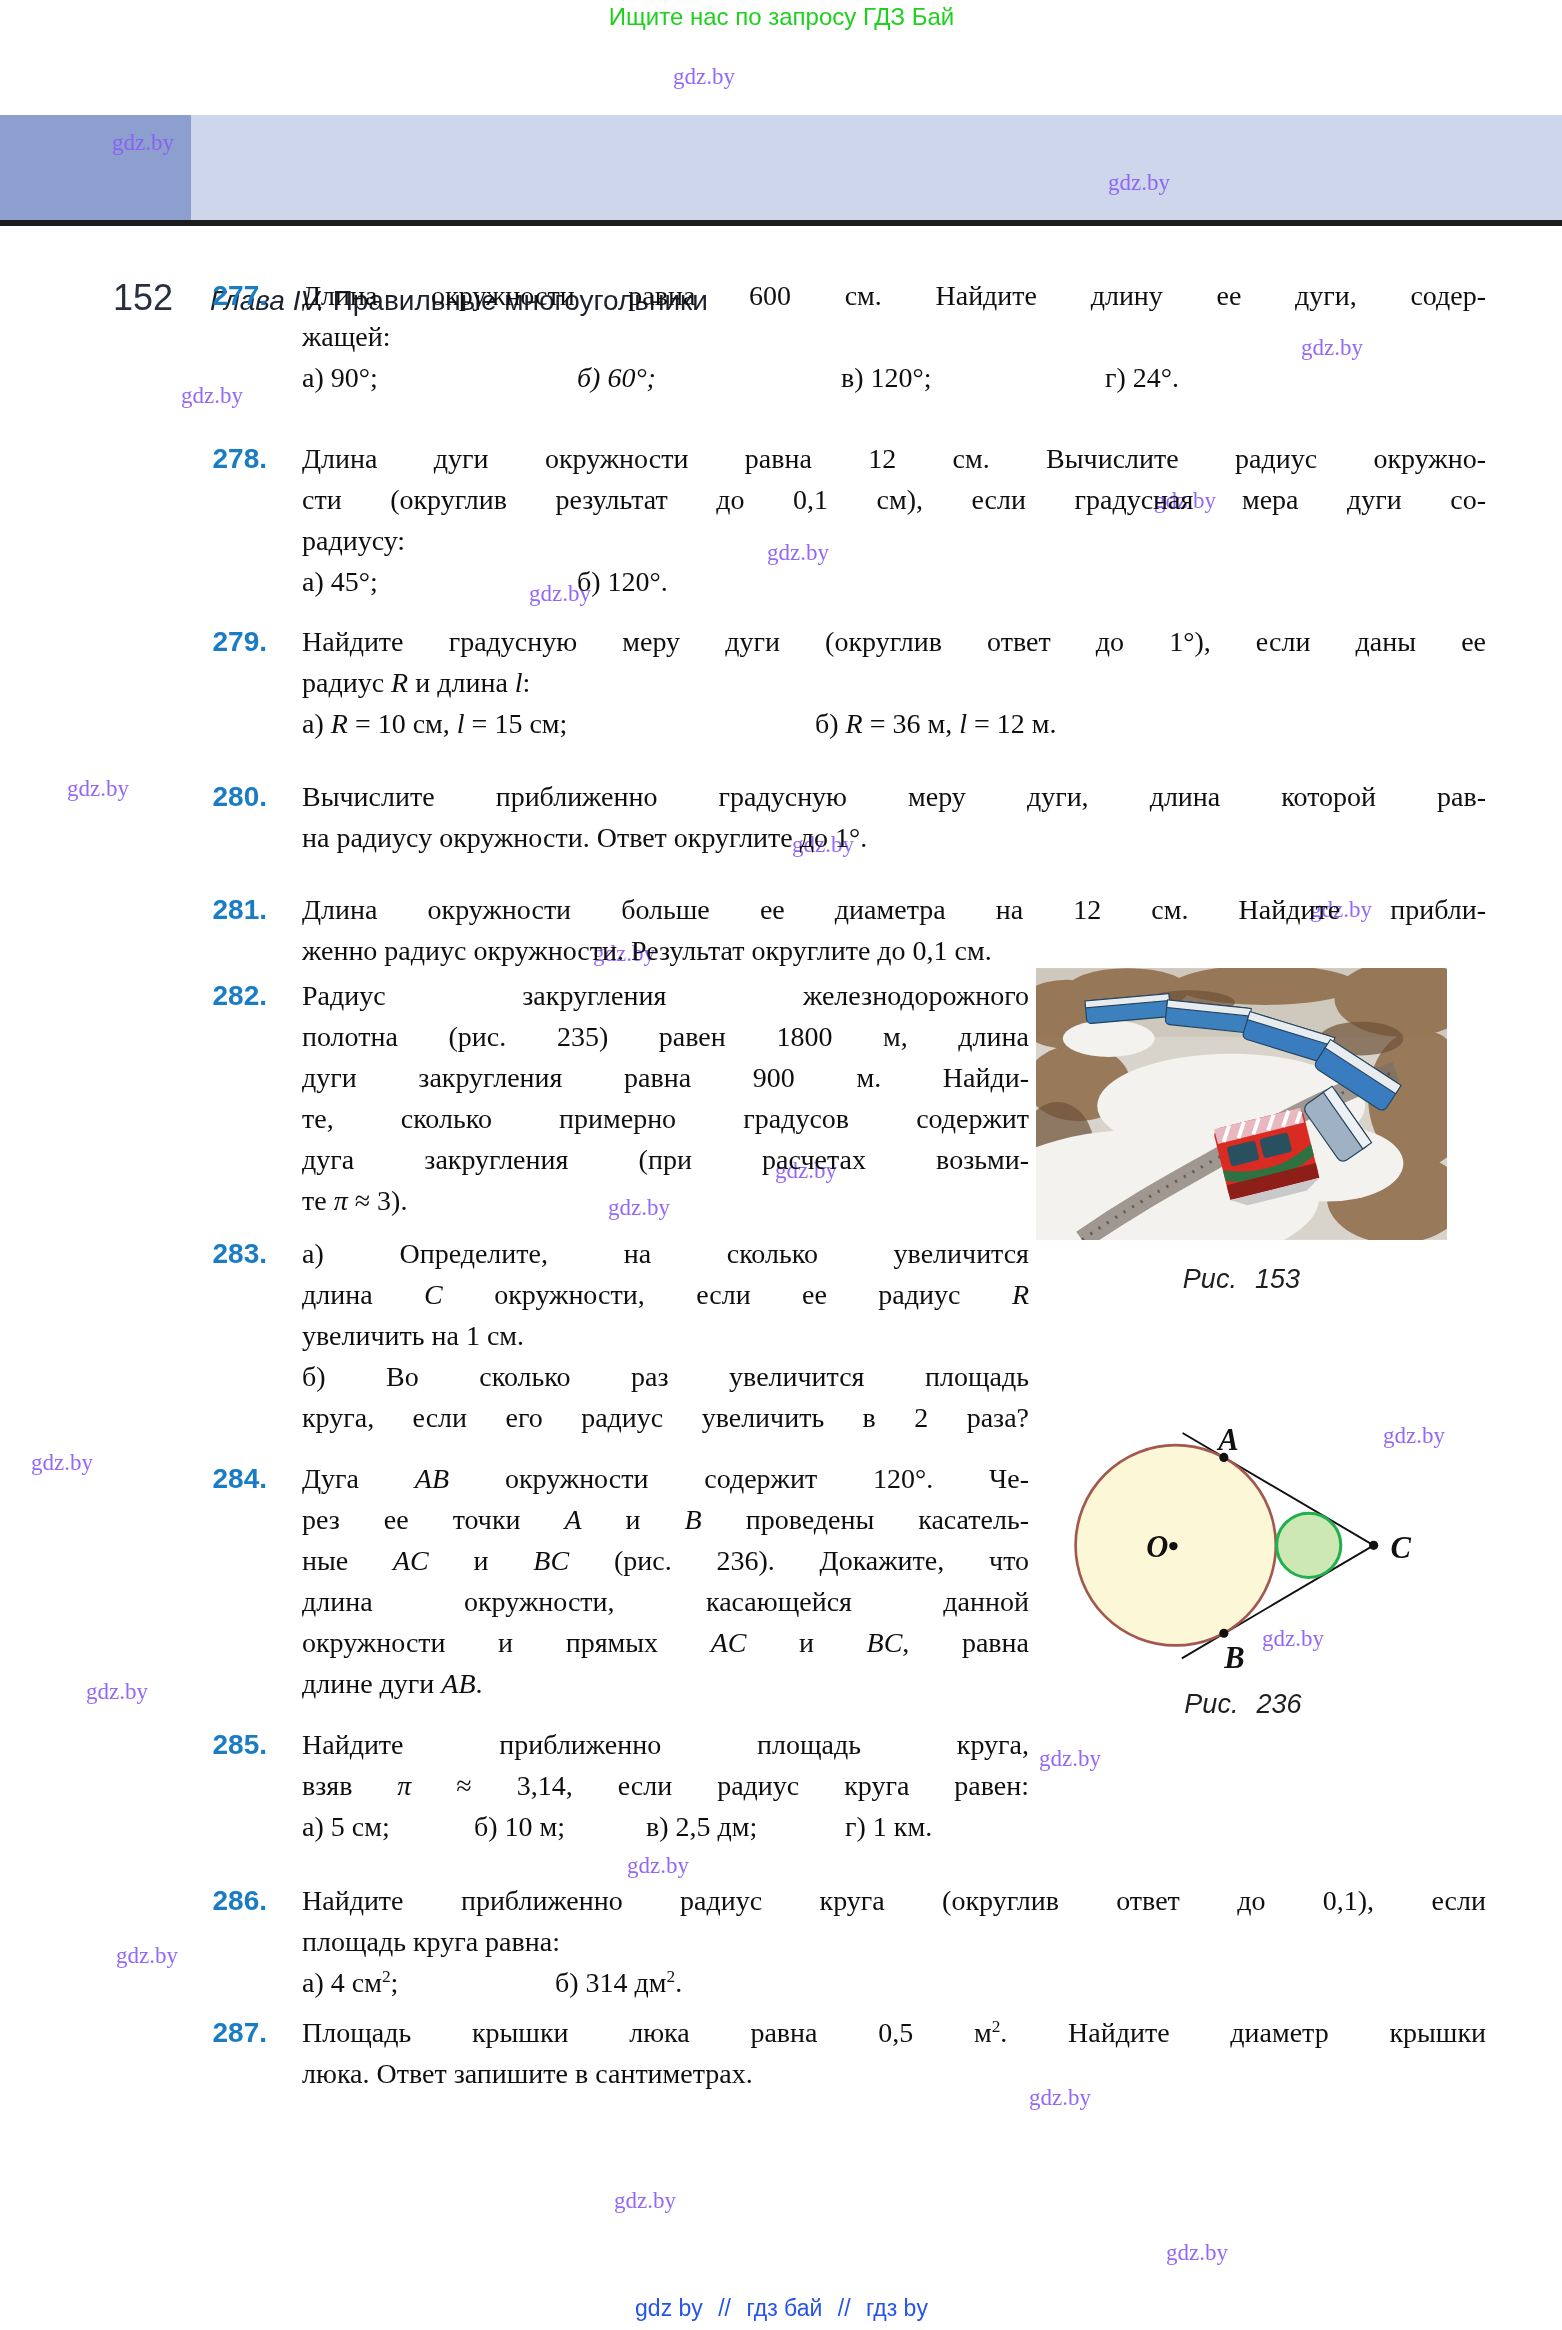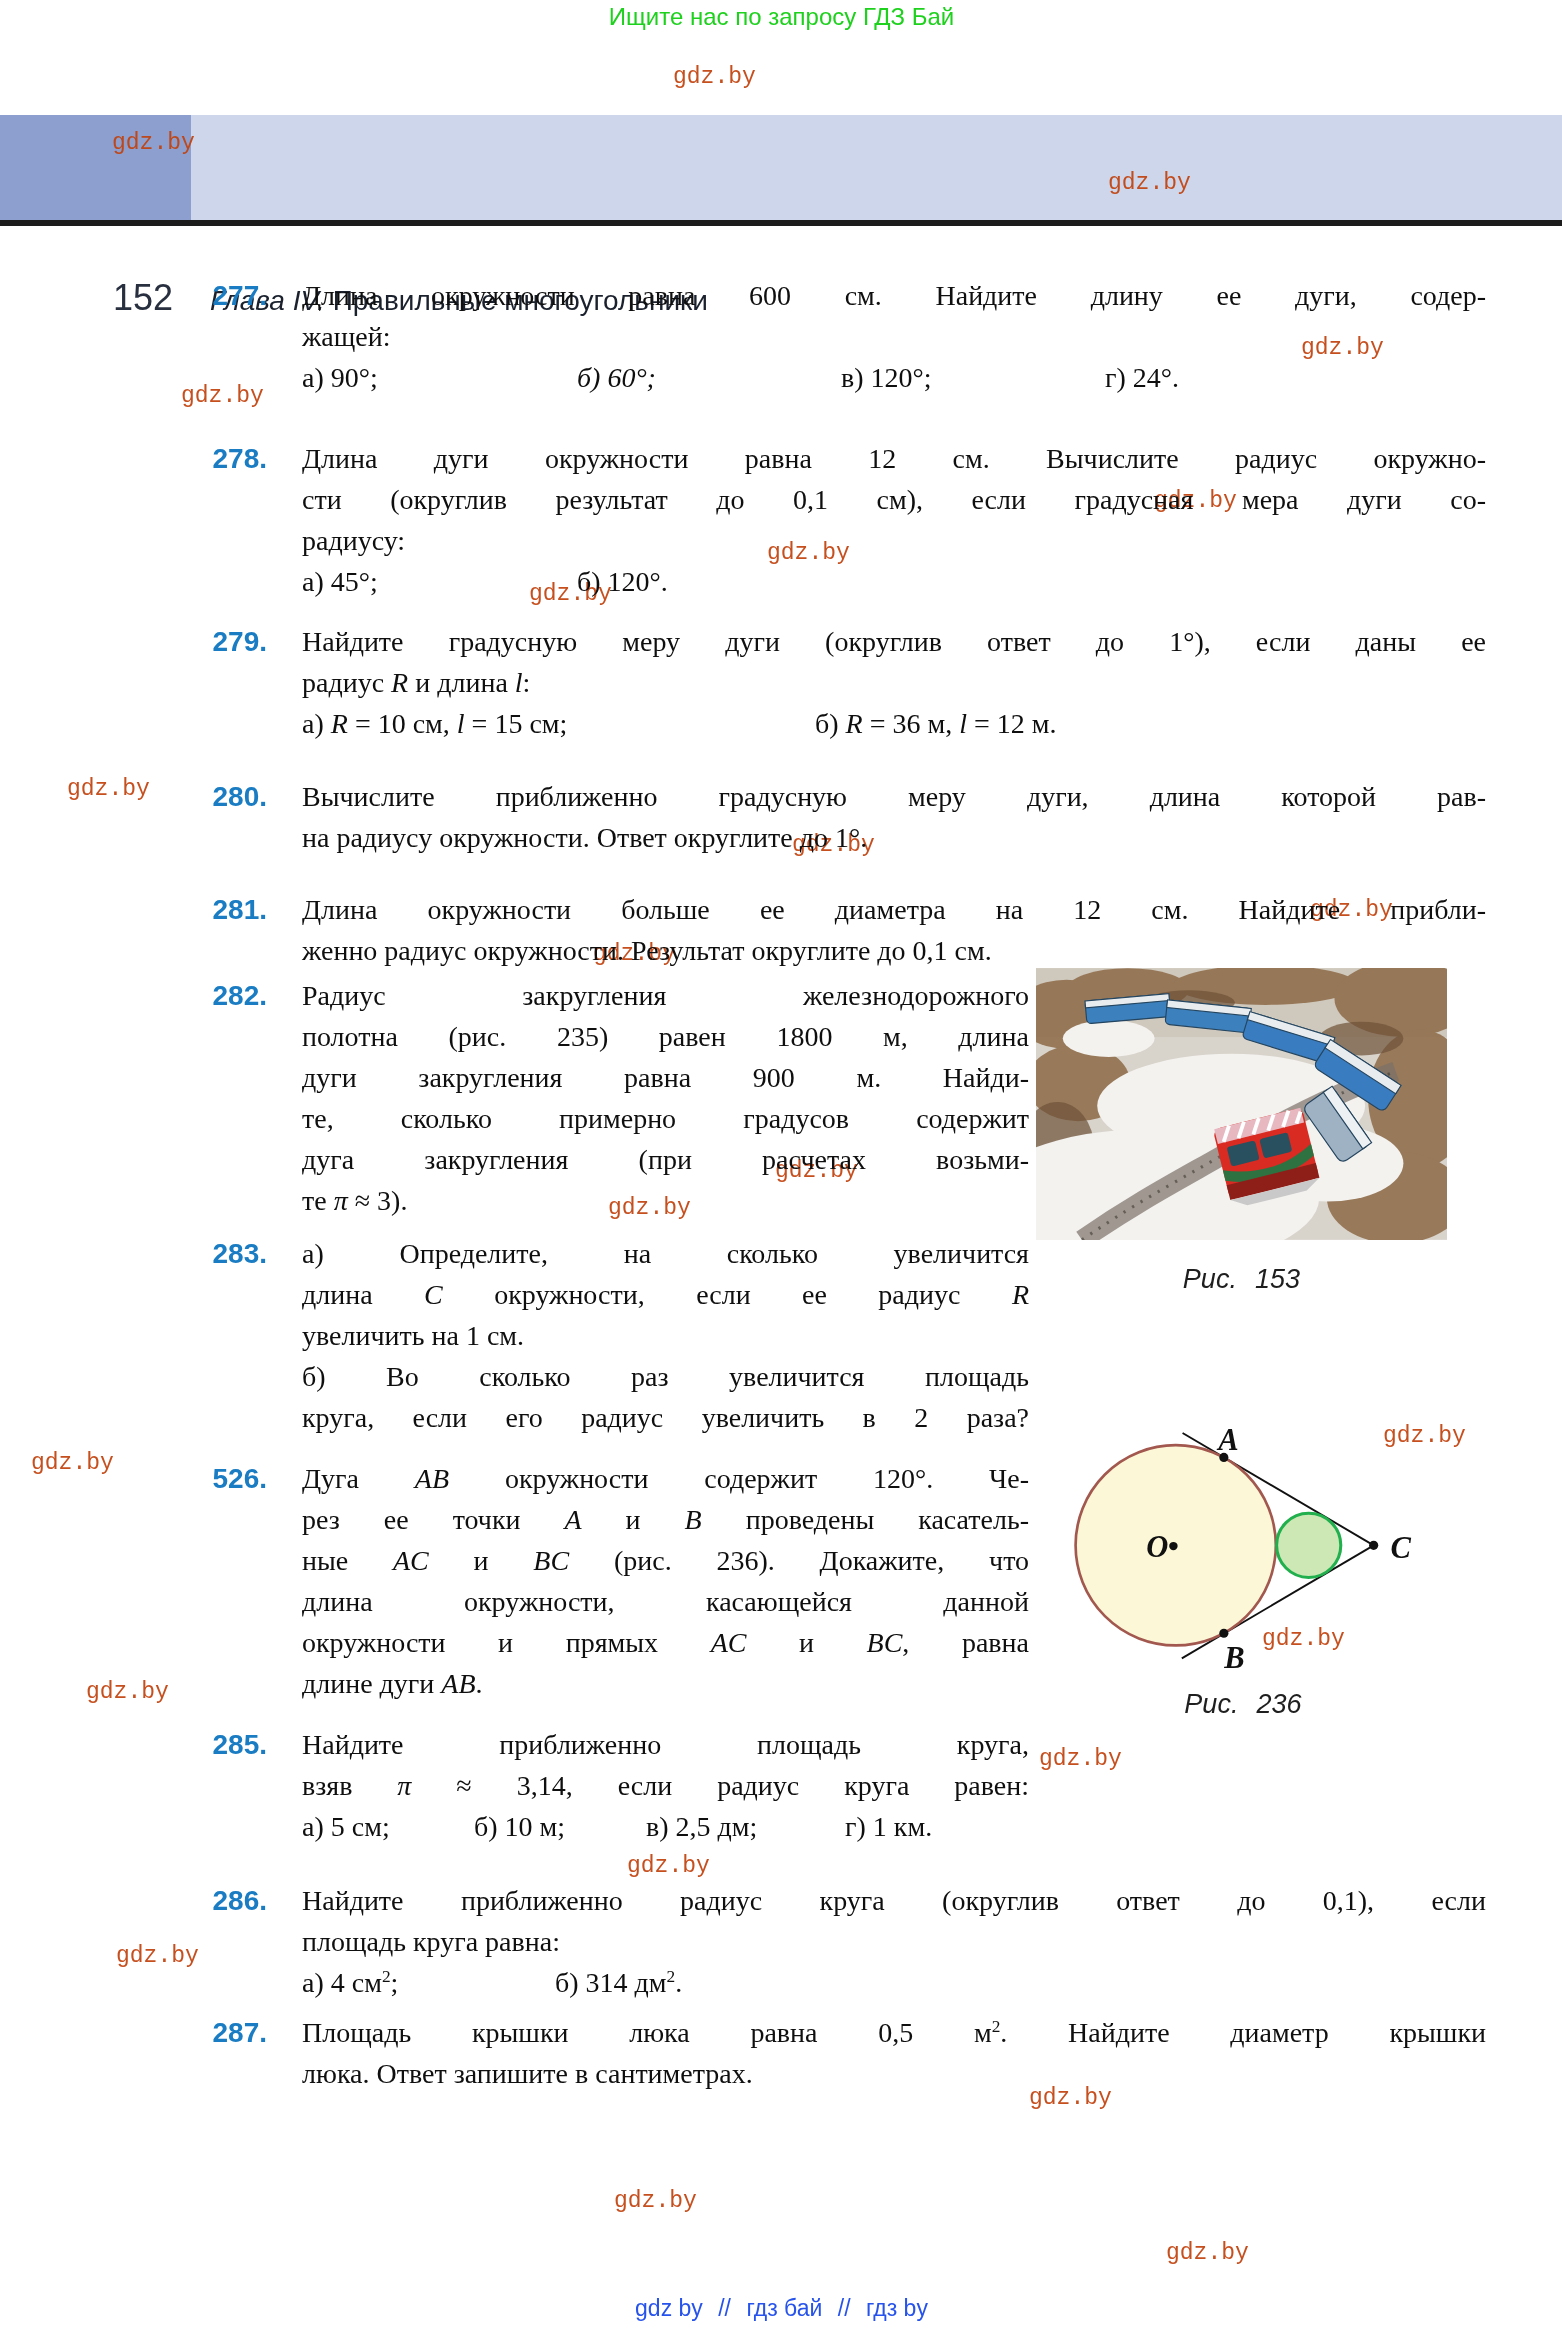--- a/index.html
+++ b/index.html
@@ -14,21 +14,21 @@
   .band{position:absolute;top:115px;left:0;width:100%;height:105px;background:#cdd6ea;}
   .band .pagebox{position:absolute;top:0;left:0;width:191px;height:105px;background:#8c9fce;}
   .pagenum{position:absolute;top:162px;left:0;width:157px;text-align:right;
            font-family:"Liberation Sans",sans-serif;font-size:36px;color:#283040;padding-left:16px;}
   .chapter{position:absolute;top:170px;left:210px;font-family:"Liberation Sans",sans-serif;
            font-size:28px;color:#1b222e;white-space:nowrap;}
   .chapter .it{font-style:italic;}
   .rule{position:absolute;top:220px;left:0;width:100%;height:6.1px;background:#1c1c1c;}
 
   
-  .wm{position:absolute;font-family:Liberation Mono, monospace;font-size:23px;color:#c2410c;
+  .wm{position:absolute;font-family:Liberation Serif, serif;font-size:23px;color:#8b5cf6;
       white-space:nowrap;opacity:.92;}
 
   
   .prob{position:absolute;left:302px;font-size:28px;line-height:41px;}
   .prob.full{width:1184px;}
   .prob.narrow{width:727px;}
   .pnum{position:absolute;left:-115px;top:0;width:80px;text-align:right;
         font-family:"Liberation Sans",sans-serif;font-weight:700;font-size:28px;
         color:#1a7cc2;line-height:41px;}
   .line{min-height:41px;}
@@ -148,21 +148,21 @@
       </div>
       <div class="prob narrow" style="top: 1233px;">
         <div class="pnum">283.</div>
         <div class="line j"><span>а) Определите, на сколько увеличится</span></div>
         <div class="line j"><span>длина </span><span class="it">C</span><span> окружности, если ее радиус </span><span class="it">R</span></div>
         <div class="line"><span>увеличить на 1 см.</span></div>
         <div class="line j"><span>б) Во сколько раз увеличится площадь</span></div>
         <div class="line j"><span>круга, если его радиус увеличить в 2 раза?</span></div>
       </div>
       <div class="prob narrow" style="top: 1458px;">
-        <div class="pnum">526.</div>
+        <div class="pnum">284.</div>
         <div class="line j"><span>Дуга </span><span class="it">AB</span><span> окружности содержит 120°. Че-</span></div>
         <div class="line j"><span>рез ее точки </span><span class="it">A</span><span> и </span><span class="it">B</span><span> проведены касатель-</span></div>
         <div class="line j"><span>ные </span><span class="it">AC</span><span> и </span><span class="it">BC</span><span> (рис. 236). Докажите, что</span></div>
         <div class="line j"><span>длина окружности, касающейся данной</span></div>
         <div class="line j"><span>окружности и прямых </span><span class="it">AC</span><span> и </span><span class="it">BC</span><span>, равна</span></div>
         <div class="line"><span>длине дуги </span><span class="it">AB</span><span>.</span></div>
       </div>
       <div class="prob narrow" style="top: 1724px;">
         <div class="pnum">285.</div>
         <div class="line j"><span>Найдите приближенно площадь круга,</span></div>

